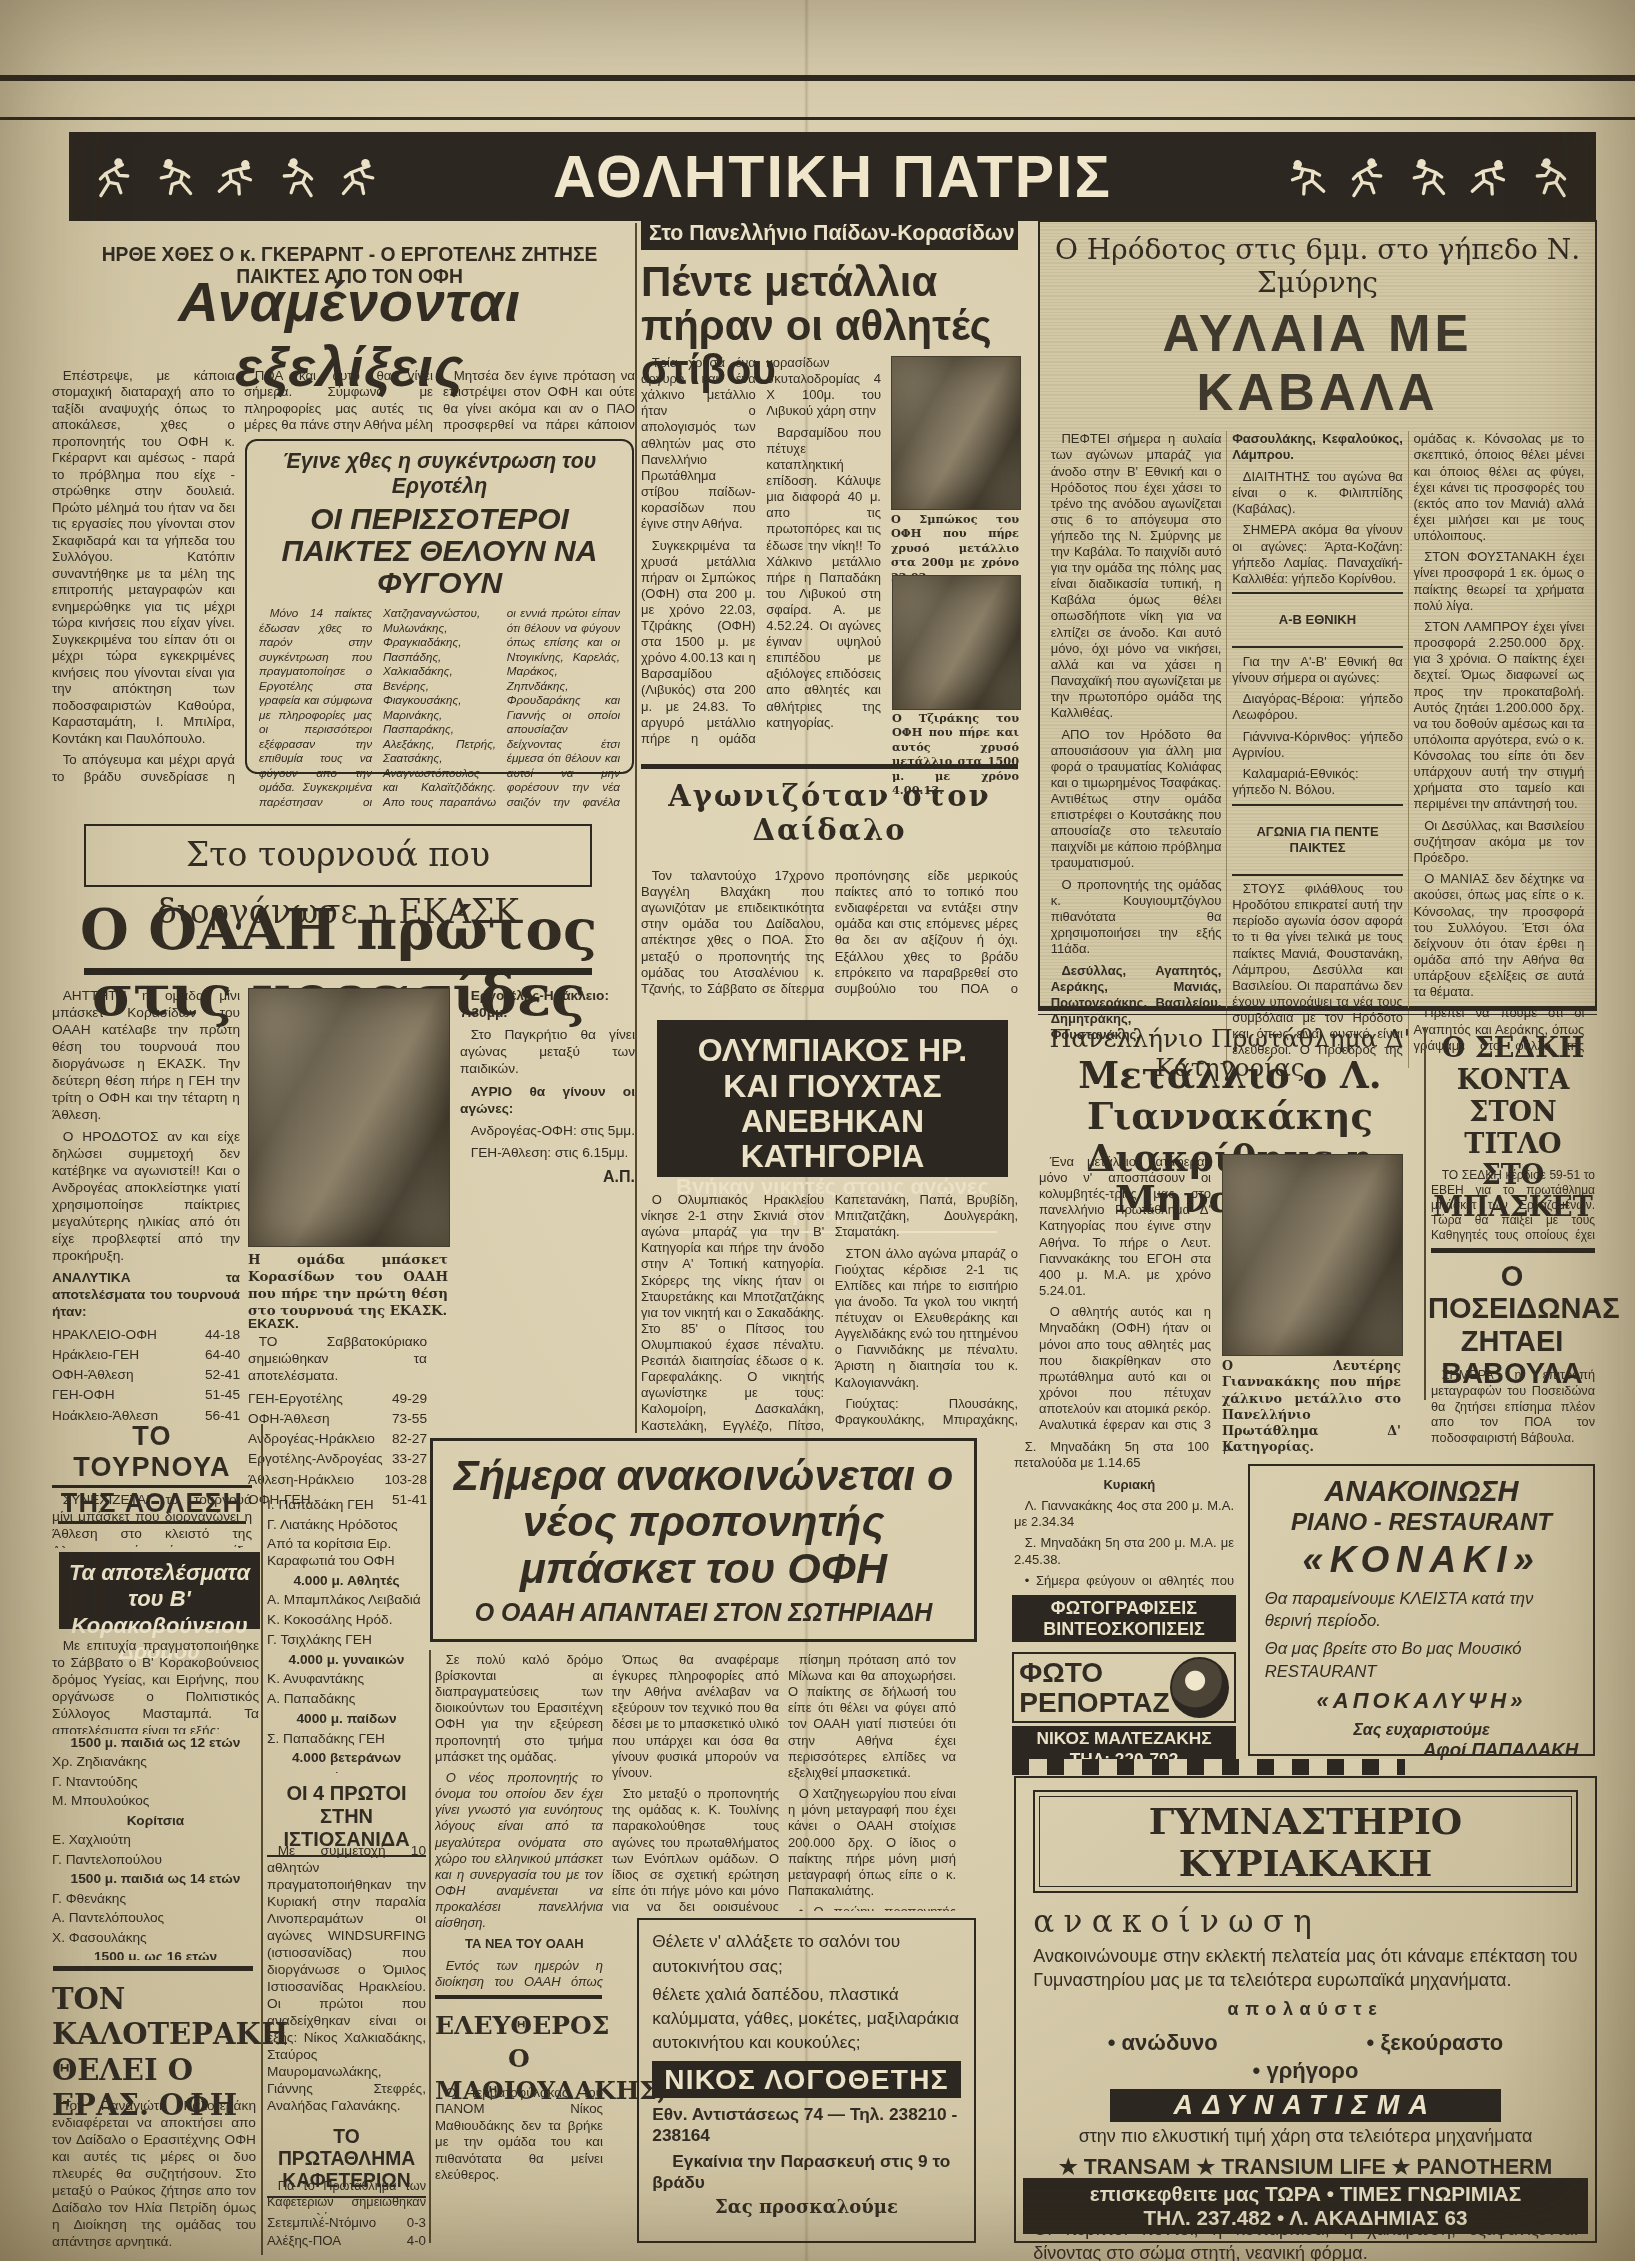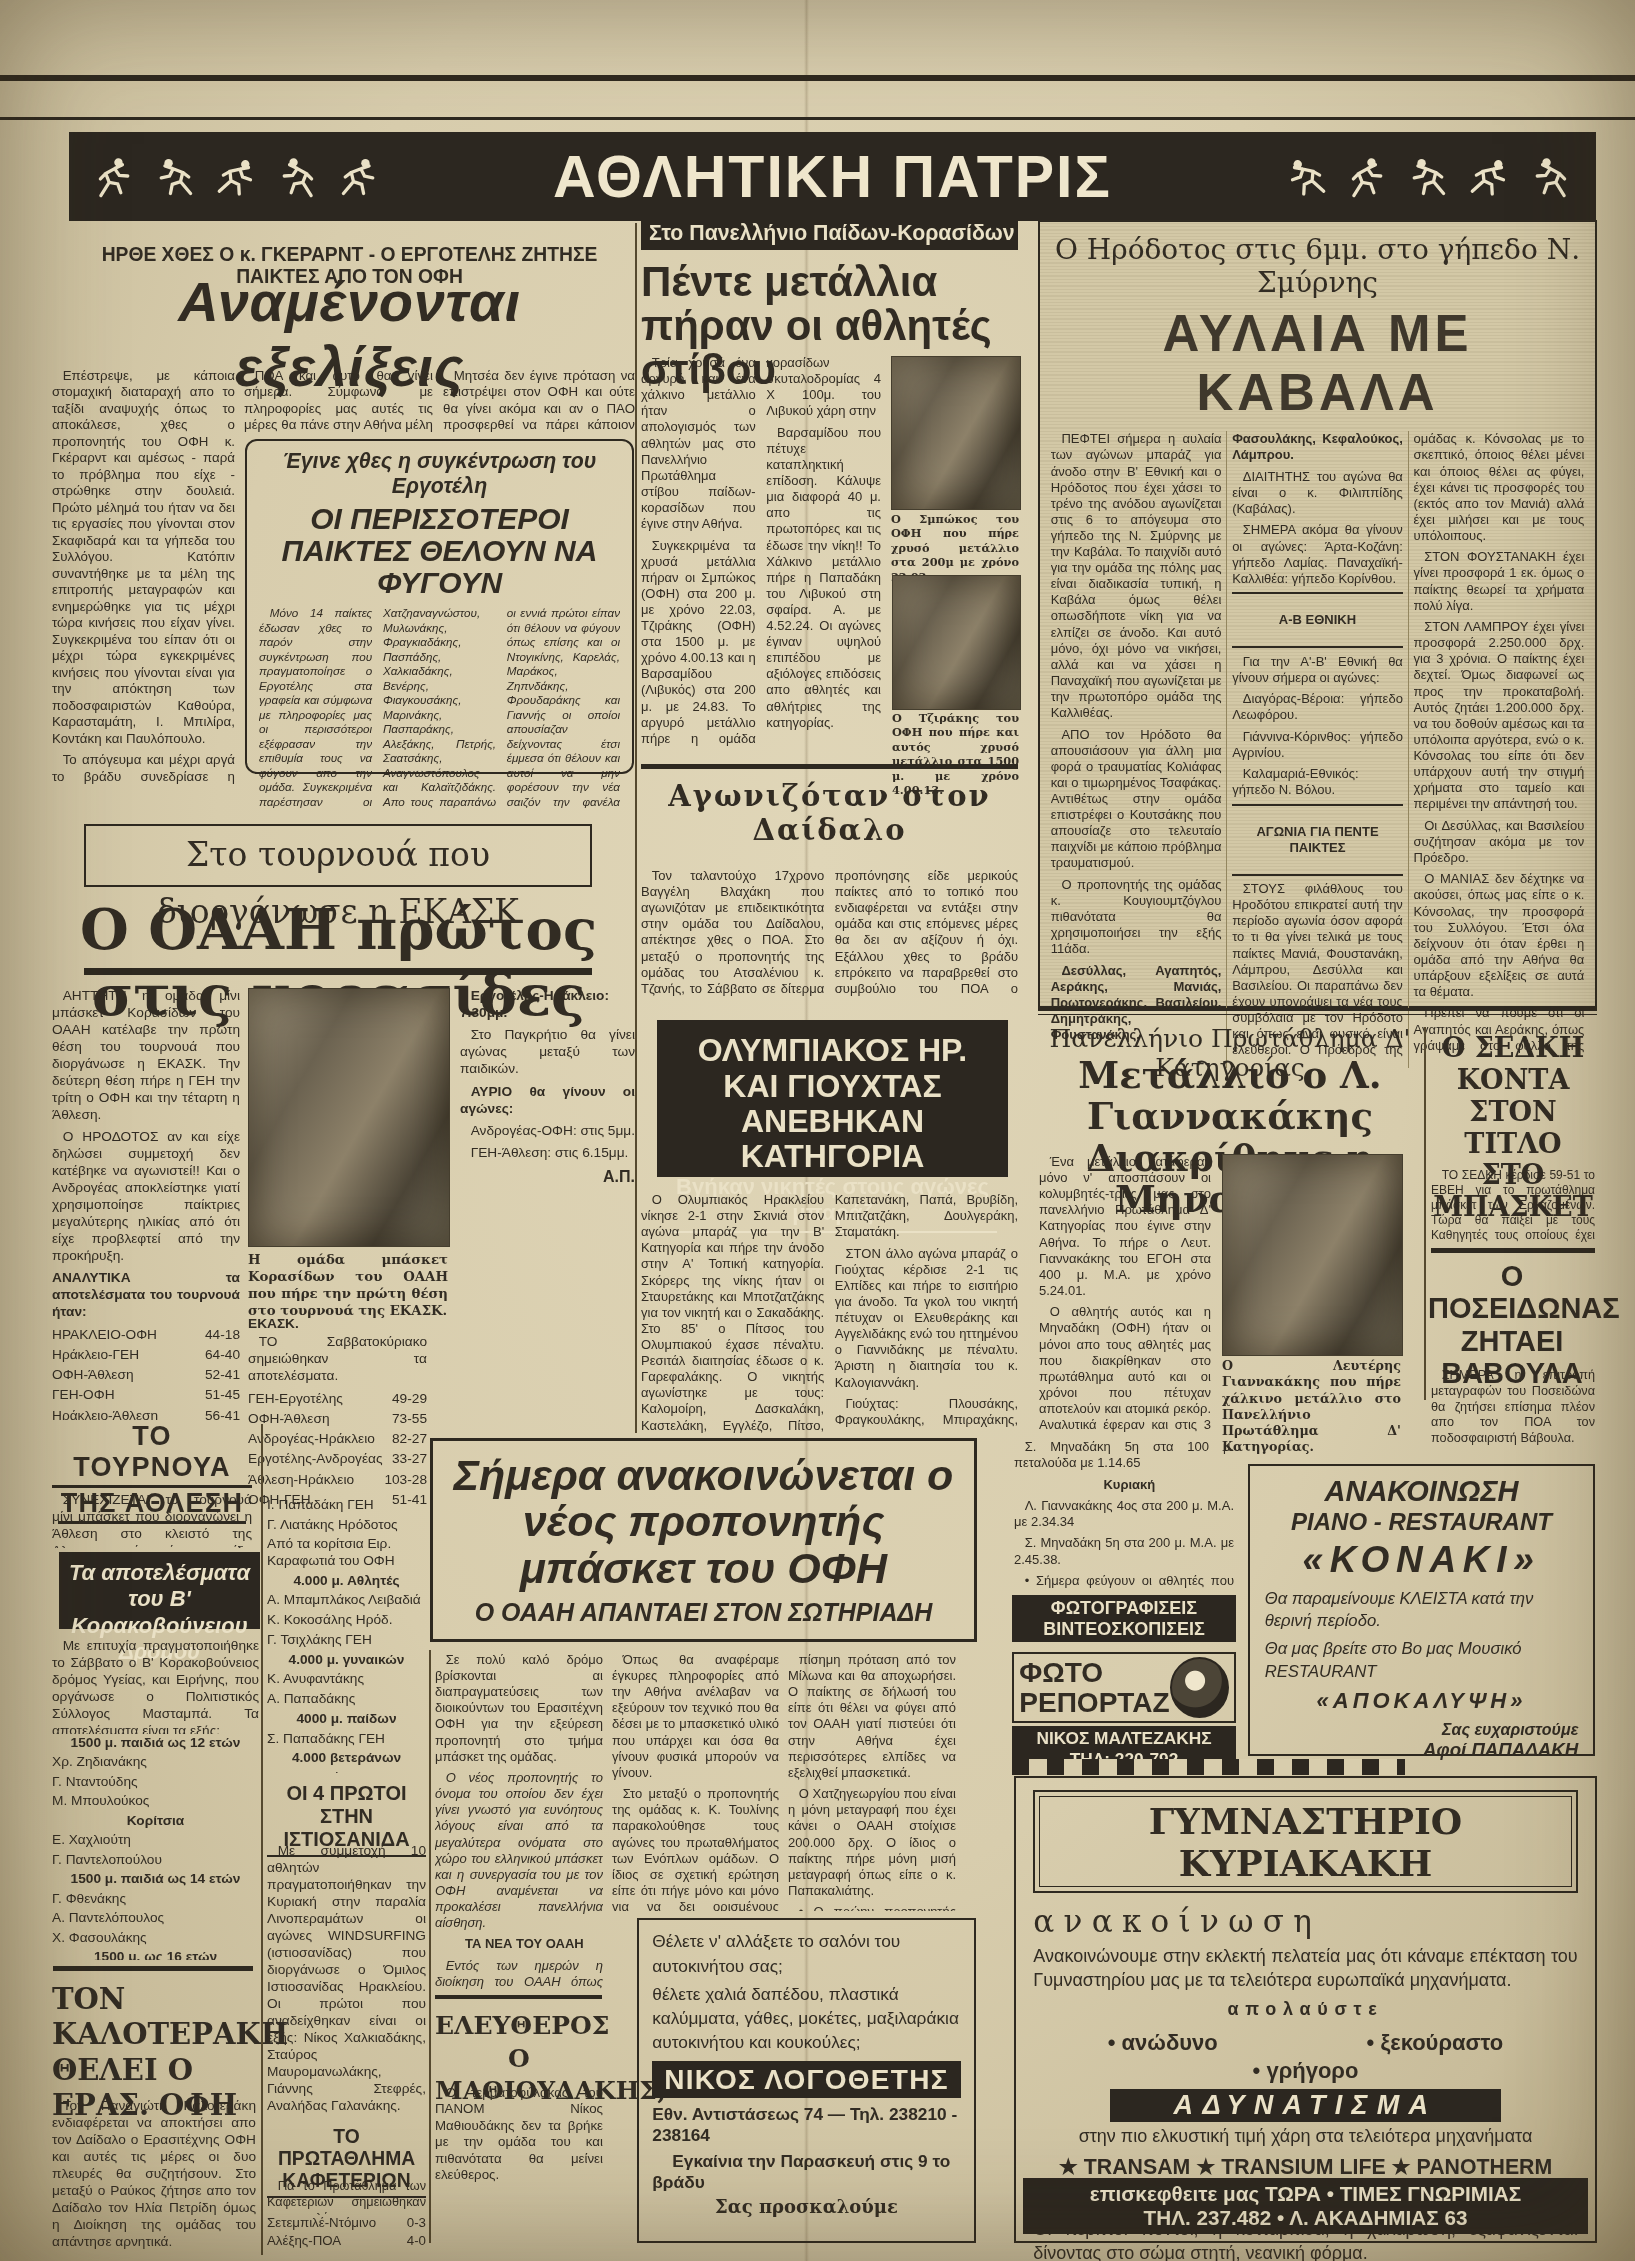--- a/index.html
+++ b/index.html
@@ -416,21 +416,21 @@
   </div>
   <div class="checker" style="left:1012px;top:1759px;width:393px;height:16px"></div>
 
   <div class="abs" style="left:1248px;top:1464px;width:347px;height:292px;border:2.7px solid #2e2920;box-sizing:border-box;padding:9.3px 14.7px">
     <div class="center bld itl" style="font-size:29px">ΑΝΑΚΟΙΝΩΣΗ</div>
     <div class="center bld itl" style="font-size:24px">PIANO - RESTAURANT</div>
     <div class="center bld itl" style="font-size:37px;letter-spacing:6.7px;margin:2.7px 0 6.7px">«ΚΟΝΑΚΙ»</div>
     <div class="itl" style="font-size:16.7px;line-height:1.35">Θα παραμείνουμε ΚΛΕΙΣΤΑ κατά την θερινή περίοδο.</div>
     <div class="itl" style="font-size:16.7px;line-height:1.35;margin-top:5.3px">Θα μας βρείτε στο Βο μας Μουσικό RESTAURANT</div>
     <div class="center bld itl" style="font-size:22px;letter-spacing:4px;margin-top:5.3px">«ΑΠΟΚΑΛΥΨΗ»</div>
-    <div class="bld itl" style="font-size:16px;text-align:right;margin-top:6.7px">Σας ευχαριστούμε</div>
+    <div class="bld itl" style="font-size:16px;text-align:center;margin-top:6.7px">Σας ευχαριστούμε</div>
     <div class="bld itl" style="font-size:18.7px;text-align:right">Αφοί ΠΑΠΑΔΑΚΗ</div>
   </div>
 
   <div class="abs" style="left:1014px;top:1776px;width:583px;height:467px;border:2.7px solid #2e2920;box-sizing:border-box;padding:12px 17.3px">
     <div style="border:2.7px solid #2e2920;padding:4px">
       <div class="center serif bld" style="border:1.3px solid #2e2920;font-size:36px;padding:2.7px 0">ΓΥΜΝΑΣΤΗΡΙΟ ΚΥΡΙΑΚΑΚΗ</div>
     </div>
     <div class="serif" style="font-size:31px;letter-spacing:9.3px;margin-top:9.3px">ανακοίνωση</div>
     <div style="font-size:18px;line-height:1.35;text-align:justify;margin-top:5.3px">Ανακοινώνουμε στην εκλεκτή πελατεία μας ότι κάναμε επέκταση του Γυμναστηρίου μας με τα τελειότερα ευρωπαϊκά μηχανήματα.</div>
     <div class="center bld" style="font-size:18px;letter-spacing:6.7px;margin-top:6.7px">απολαύστε</div>

